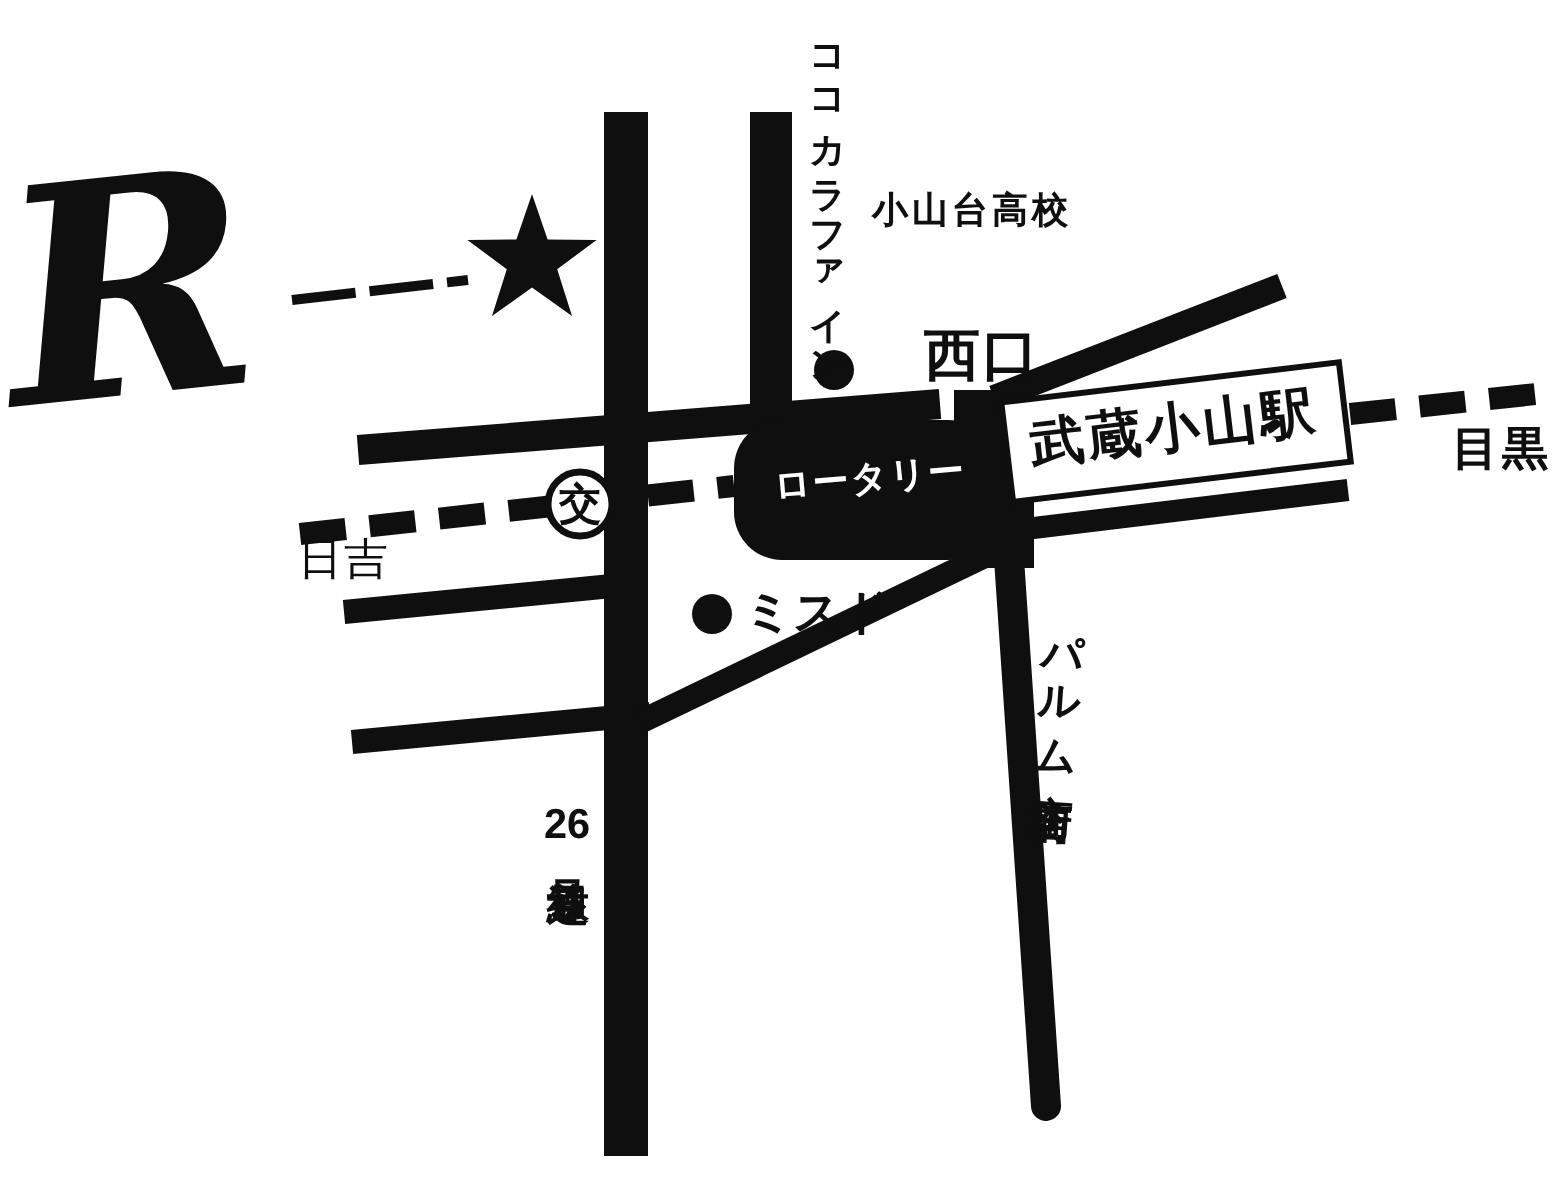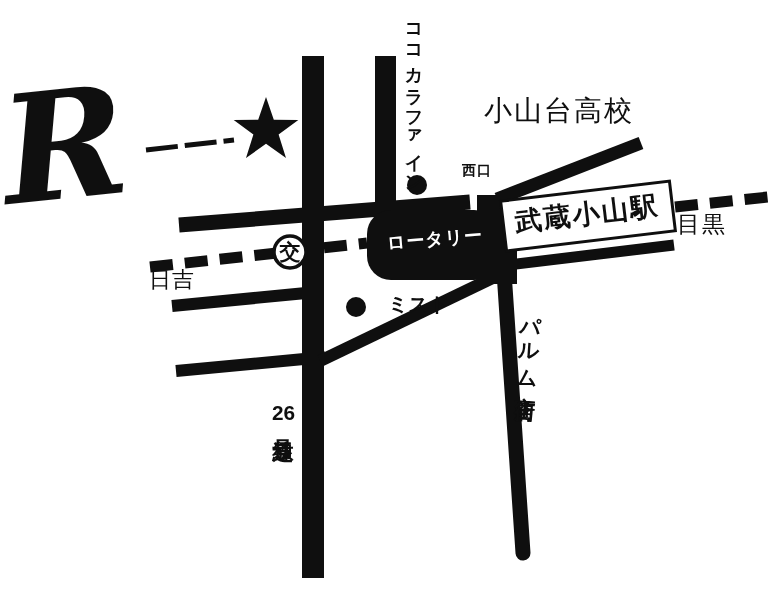--- a/index.html
+++ b/index.html
@@ -69,25 +69,25 @@
     top: 240px;
     width: 24px;
     height: 24px;
     display: flex;
     align-items: center;
     justify-content: center;
     font-size: 21px;
     font-weight: 700;
   }
   .pharmacy-label { left: 404px; top: 12px;  font-size: 18px; font-weight: 600; letter-spacing: 1px; }
-  .school-label   { left: 484px; top: 96px;  font-size: 28px; font-weight: 400; letter-spacing: 2px; }
-  .westexit-label { left: 462px; top: 163px; font-size: 14px; font-weight: 700; letter-spacing: 1px; }
-  .meguro-label   { left: 677px; top: 212px; font-size: 23px; font-weight: 400; letter-spacing: 2px; }
+  .school-label   { left: 436px; top: 96px;  font-size: 18px; font-weight: 700; letter-spacing: 2px; }
+  .westexit-label { left: 462px; top: 163px; font-size: 28px; font-weight: 700; letter-spacing: 1px; }
+  .meguro-label   { left: 726px; top: 212px; font-size: 23px; font-weight: 700; letter-spacing: 2px; }
   .hiyoshi-label  { left: 149px; top: 268px; font-size: 22px; font-weight: 400; letter-spacing: 1px; }
-  .misdo-label    { left: 388px; top: 294px; font-size: 20px; font-weight: 600; }
+  .misdo-label    { left: 372px; top: 294px; font-size: 24px; font-weight: 600; }
   .palm-label     { left: 521px; top: 302px; font-size: 21px; font-weight: 600; letter-spacing: 2px;
                     transform: rotate(4deg); transform-origin: top left; }
   .route26-label  { left: 272px; top: 402px; font-size: 21px; font-weight: 600; letter-spacing: 1px; }
 </style>
 </head>
 <body>
 
 <div class="stage">
 
   <svg width="778" height="591" viewBox="0 0 778 591">

